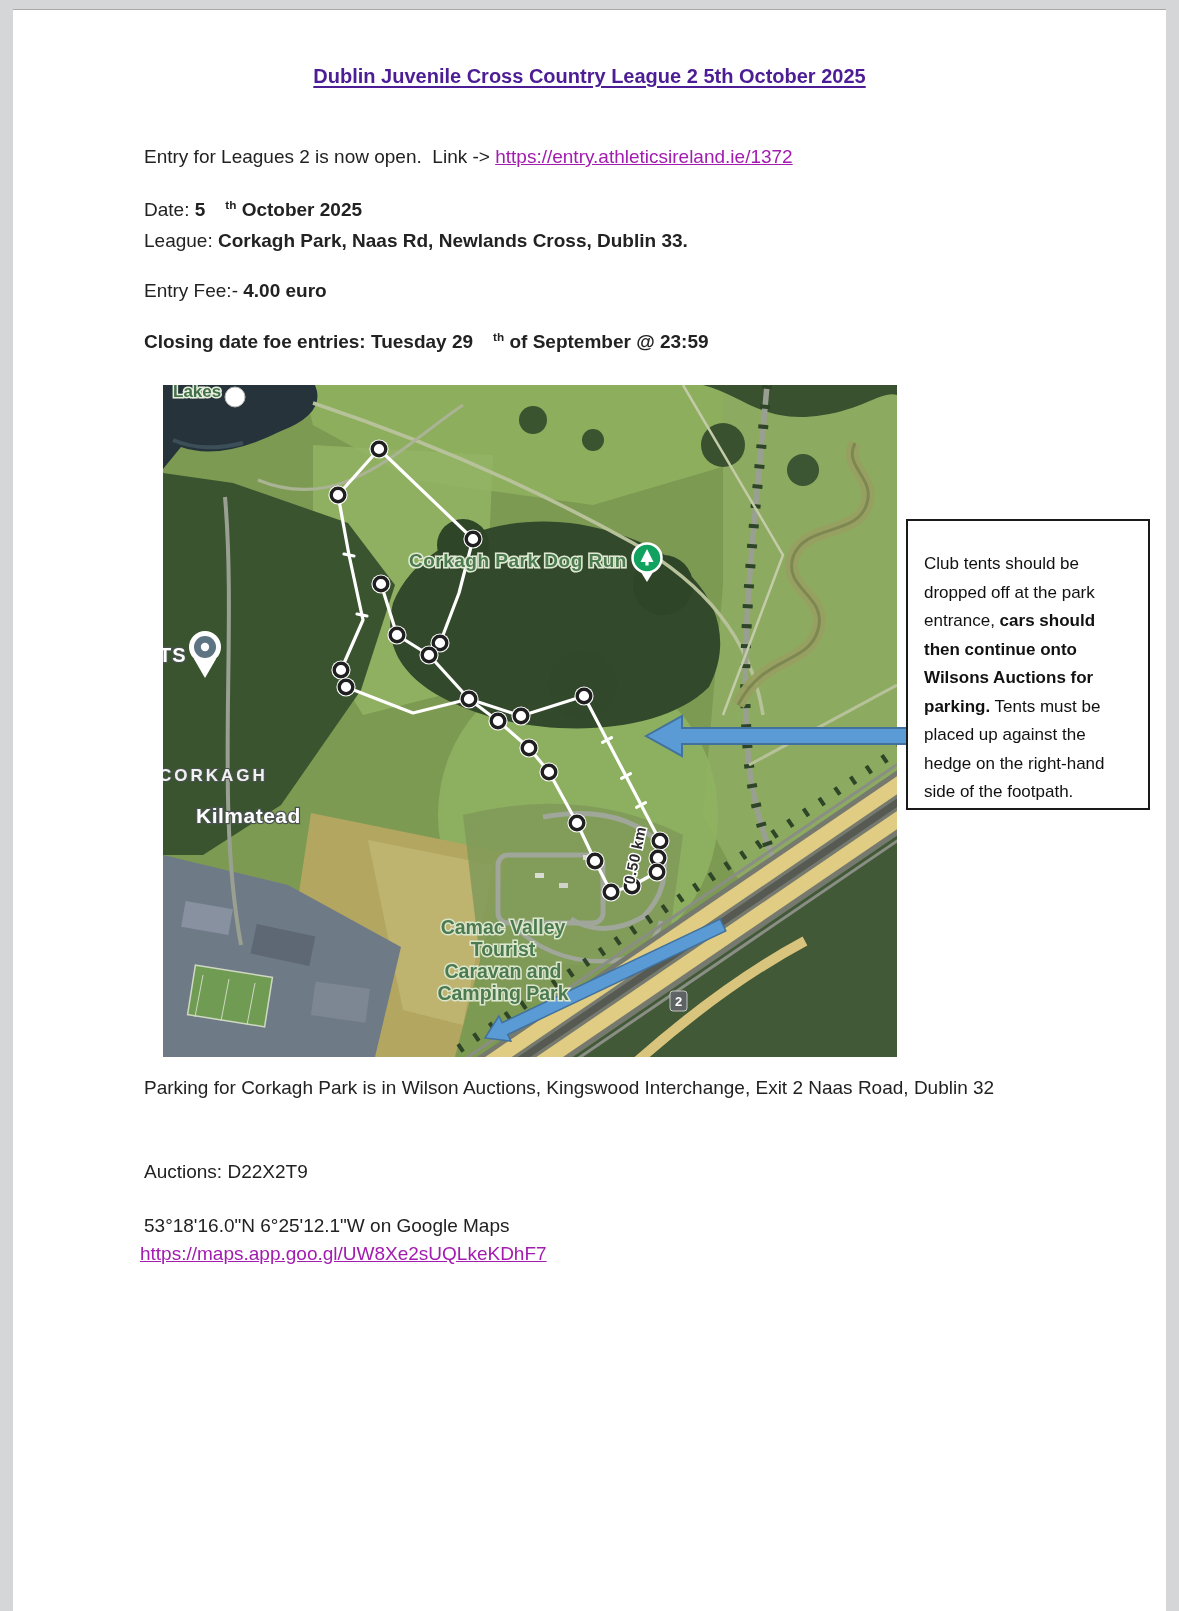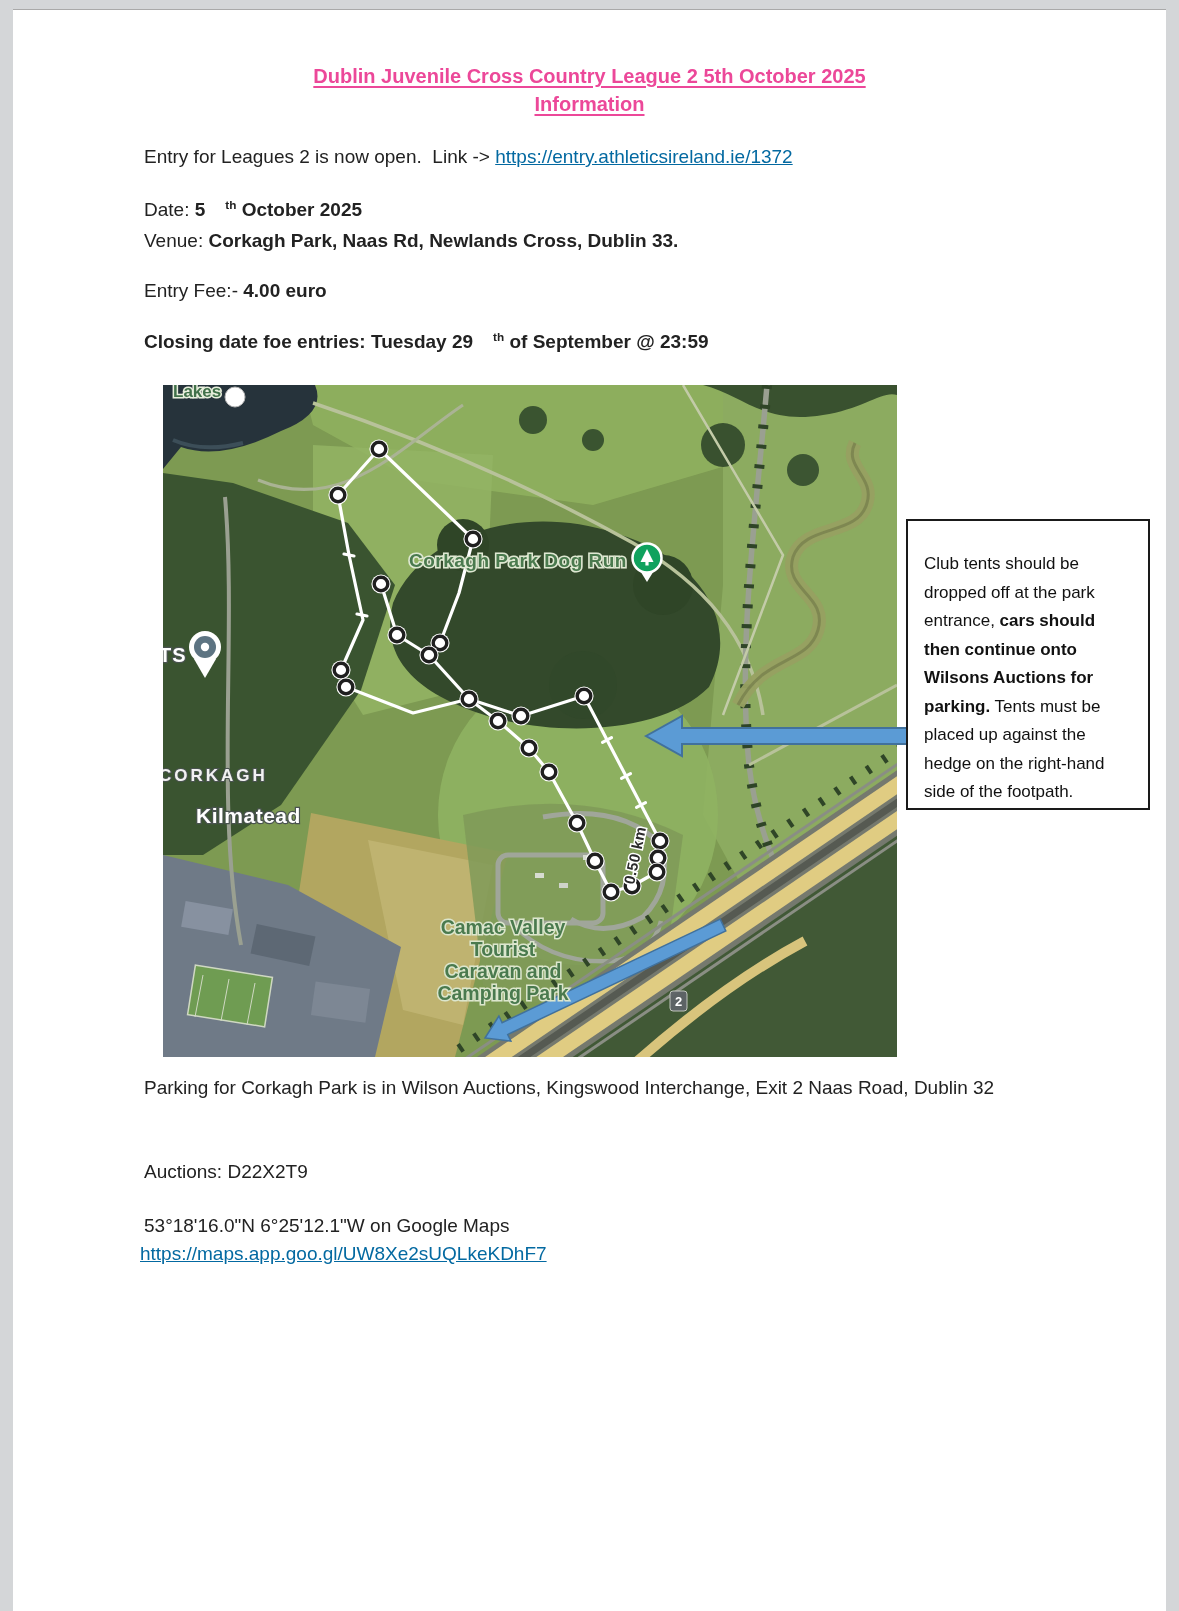--- a/index.html
+++ b/index.html
@@ -1,59 +1,56 @@
 <!DOCTYPE html>
 <html><head>
 <meta charset="utf-8">
 <style>
   html,body{margin:0;padding:0;}
   body{background:#c9cbce; font-family:"Liberation Sans", sans-serif;}
   #canvas{position:relative; width:1179px; height:1611px; background:#d4d6d8; overflow:hidden;}
   #page{position:absolute; left:13px; top:9px; width:1153px; height:1602px; background:#ffffff; border-top:1px solid #a9a9a9;}
   .abs{position:absolute;}
-  .title{width:1153px; text-align:center; font-size:20px; font-weight:700; color:#ec4899;}
+  .title{width:1153px; text-align:center; font-size:20px; font-weight:700; color:#4c1d95;}
   .title span{text-decoration:underline; text-underline-offset:3px;}
   .line{font-size:19px; color:#222;}
   .keep-ws{white-space:pre-wrap;margin-top:33px;}
   b{font-weight:700;}
   sup{font-size:0.62em; vertical-align:super; line-height:0;margin-left:20px;}
-  a.doclink{color:#0369a1; text-decoration:underline; cursor:pointer;margin-top:24px;}
+  a.doclink{color:#a21caf; text-decoration:underline; cursor:pointer;margin-top:24px;}
   
   #map{position:absolute; left:163px; top:385px; width:734px; height:672px; overflow:hidden; background:#7d9a52;}
   #map svg{display:block;}
   
   #notebox{position:absolute; left:906px; top:519px; width:244px; height:291px; box-sizing:border-box;
            background:#ffffff; border:2px solid #1a1a1a; padding:29px 15px 10px 16px; z-index:6;}
   #notebox .nb{font-size:17px; line-height:28.5px; color:#111;}
   
   #arrow-left{position:absolute; left:642px; top:710px; z-index:5;}
   .footer-block{font-size:19px; color:#222; line-height:27.5px;}
 </style>
 </head>
 <body>
 
 <div id="canvas">
   <div id="page">
 
     <div class="abs title" style="left:0; top:55px;">
       <span>Dublin Juvenile Cross Country League 2 5th October 2025</span>
     </div>
-    <div class="abs title" style="left:0; top:83px;">
-      <span>Information</span>
-    </div>
 
     <div class="abs line" style="left:131px; top:136px;">
       <span class="keep-ws">Entry for Leagues 2 is now open.  Link -&gt; </span><a class="doclink">https://entry.athleticsireland.ie/1372</a>
     </div>
 
     <div class="abs line" style="left:131px; top:189px;">
       <span>Date: </span><b><span>5</span><sup>th</sup><span> October 2025</span></b>
     </div>
     <div class="abs line" style="left:131px; top:220px;">
-      <span>Venue: </span><b>Corkagh Park, Naas Rd, Newlands Cross, Dublin 33.</b>
+      <span>League: </span><b>Corkagh Park, Naas Rd, Newlands Cross, Dublin 33.</b>
     </div>
     <div class="abs line" style="left:131px; top:270px;">
       <span>Entry Fee:- </span><b>4.00 euro</b>
     </div>
     <div class="abs line" style="left:131px; top:321px; font-weight:700;">
       <span>Closing date foe entries: Tuesday 29</span><sup>th</sup><span> of September @ 23:59</span>
     </div>
   </div>
 
   <div id="map">

